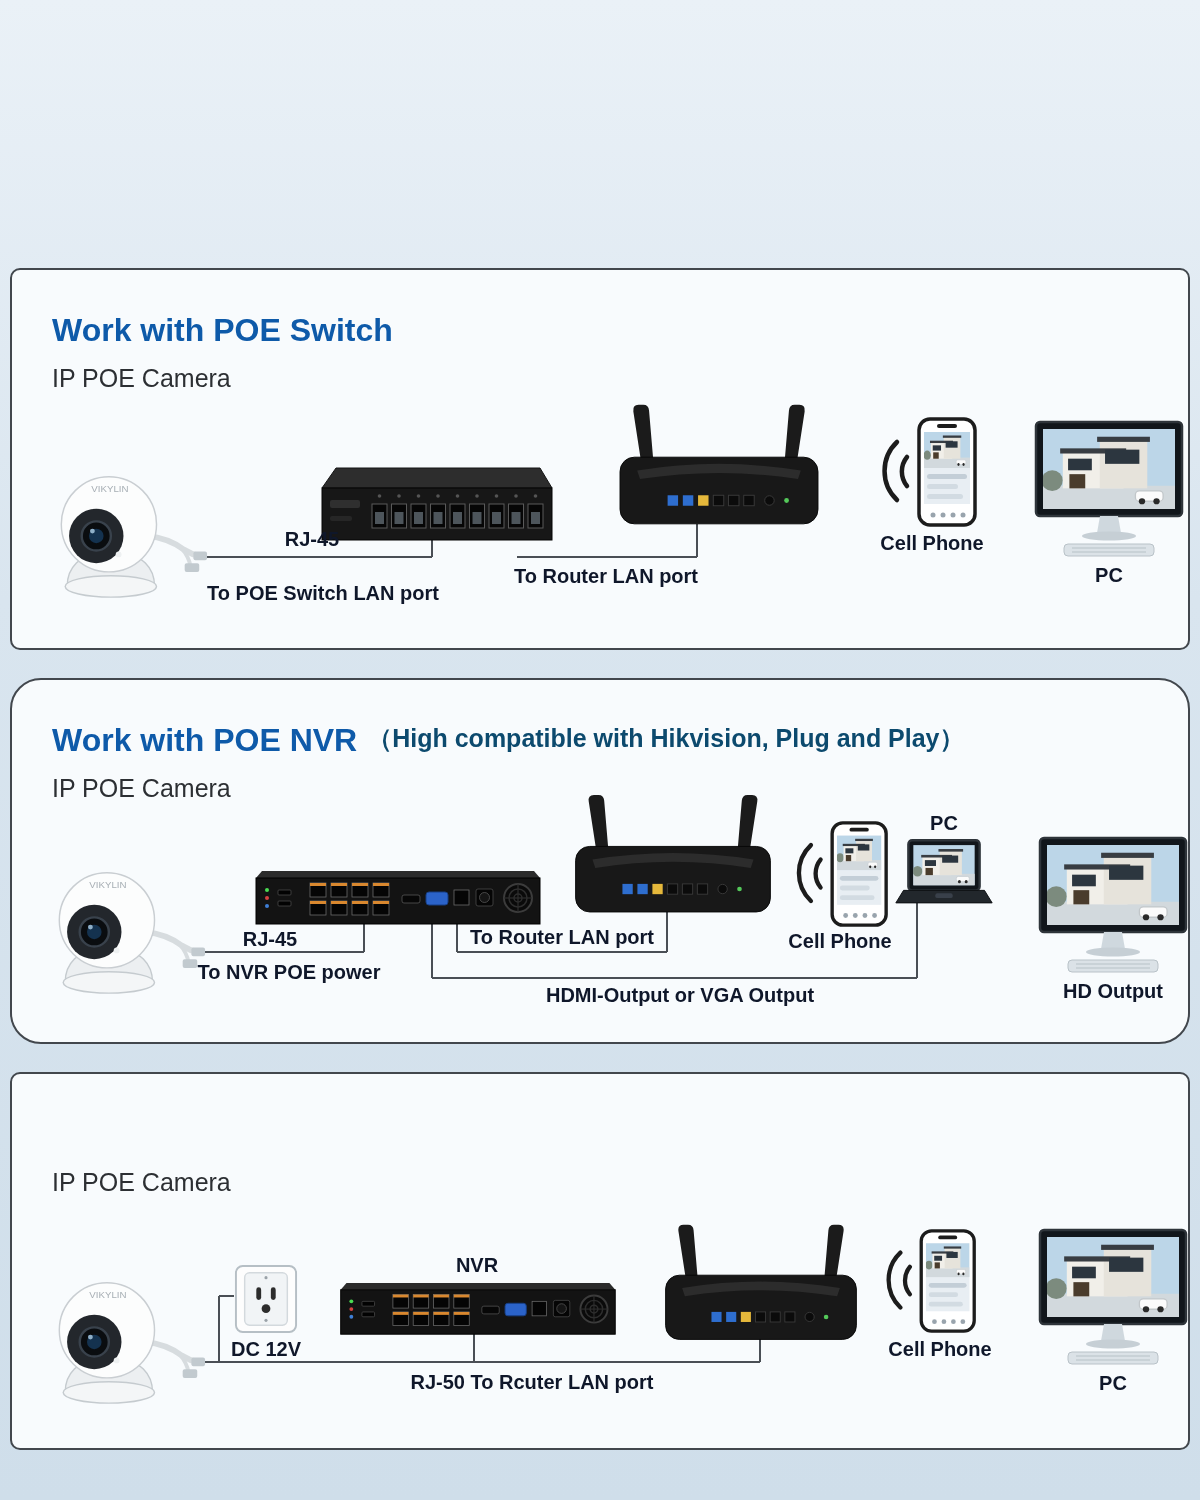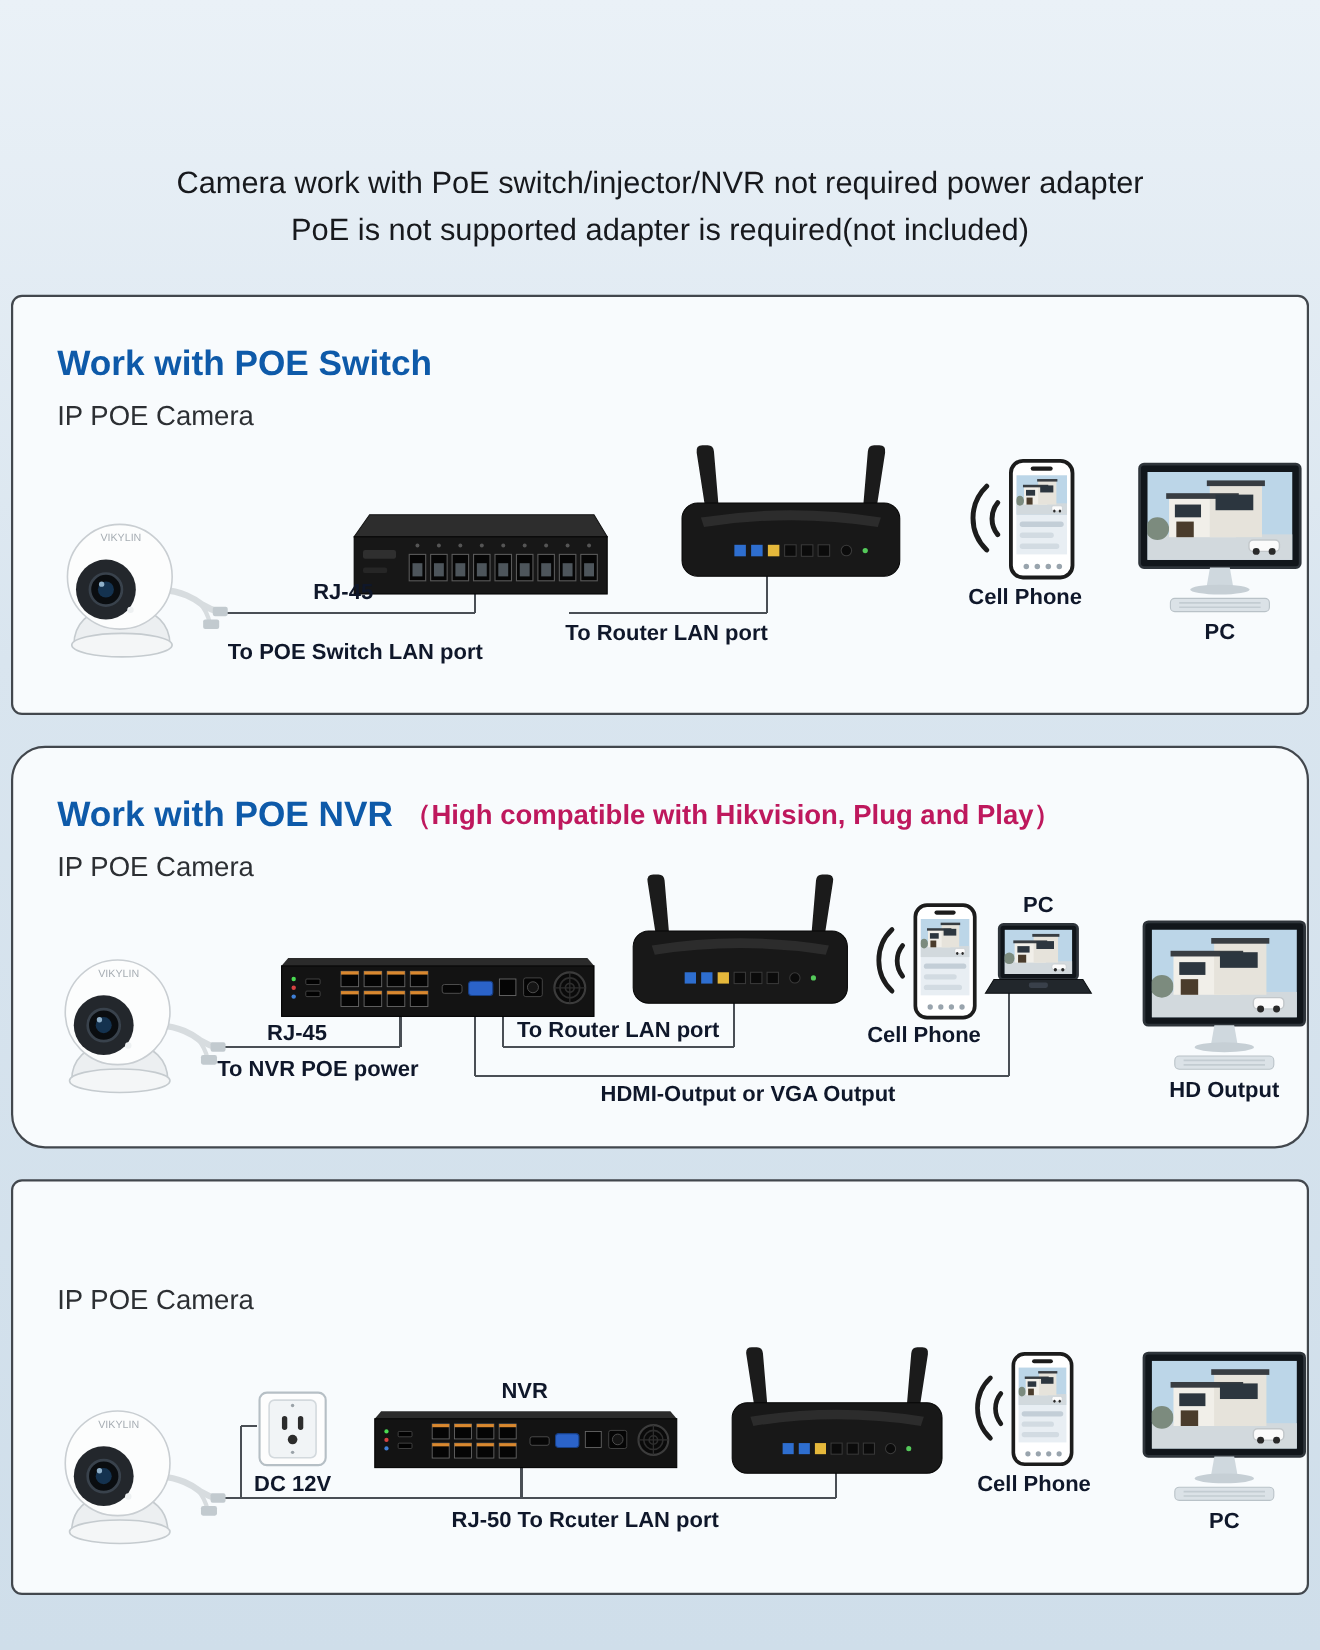--- a/index.html
+++ b/index.html
@@ -18,23 +18,23 @@
   }
   .sub1 { top:150px; }
   .sub2 { top:193px; }
   .panel {
     position:absolute; left:10px; width:1176px;
     background:#f8fbfd; border:2px solid #42474d; border-radius:10px;
   }
   #panel1 { top:268px;  height:378px; }
   #panel2 { top:678px;  height:362px;border-radius:31px; }
   #panel3 { top:1072px; height:374px; }
-  .ptitle-row { position:absolute; left:40px; top:42px; display:flex; align-items:flex-end; gap:10px; white-space:nowrap; }
+  .ptitle-row { position:absolute; left:40px; top:42px; display:flex; gap:10px; white-space:nowrap; }
   .ptitle { margin:0; font-size:32px; font-weight:700; color:#0e5aa9; }
-  .pnote  { font-size:25px; font-weight:700; color:#be185d; padding-bottom:2px; }
+  .pnote  { font-size:25px; font-weight:700; color:#0c4a6e; padding-bottom:2px; }
   .psub   { position:absolute; left:40px; top:94px; font-size:25px; color:#2c2f33; }
   .dev { position:absolute; }
   .dev svg { width:100%; height:100%; display:block; overflow:visible; }
   .lbl {
     position:absolute; transform:translateX(-50%);
     font-size:20px; font-weight:700; color:#0f172a; white-space:nowrap; line-height:22px;
   }
   .wires { position:absolute; left:0; top:0; width:100%; height:100%; pointer-events:none; }
   .wires line { stroke:#4a4f55; stroke-width:2; shape-rendering:crispEdges; }
   .defs { position:absolute; width:0; height:0; overflow:hidden; }
@@ -203,22 +203,20 @@
     <circle cx="33" cy="14" r="1.6" fill="#9aa2a8"></circle>
     <circle cx="33" cy="58" r="1.6" fill="#9aa2a8"></circle>
     <rect x="23" y="24" width="5" height="13" rx="2.5" fill="#2c2c2c"></rect>
     <rect x="38" y="24" width="5" height="13" rx="2.5" fill="#2c2c2c"></rect>
     <circle cx="33" cy="46" r="4.5" fill="#2c2c2c"></circle>
   </symbol>
 </svg>
 
 <div class="page">
 
-  <p class="main-sub sub1">Camera work with PoE switch/injector/NVR not required power adapter</p>
-  <p class="main-sub sub2">PoE is not supported adapter is required(not included)</p>
 
   <section class="panel" id="panel1">
     <div class="ptitle-row">
       <h2 class="ptitle">Work with POE Switch</h2>
     </div>
     <div class="psub">IP POE Camera</div>
 
     <svg class="wires">
       <line x1="183" y1="287" x2="420" y2="287"></line>
       <line x1="420" y1="287" x2="420" y2="270"></line>

